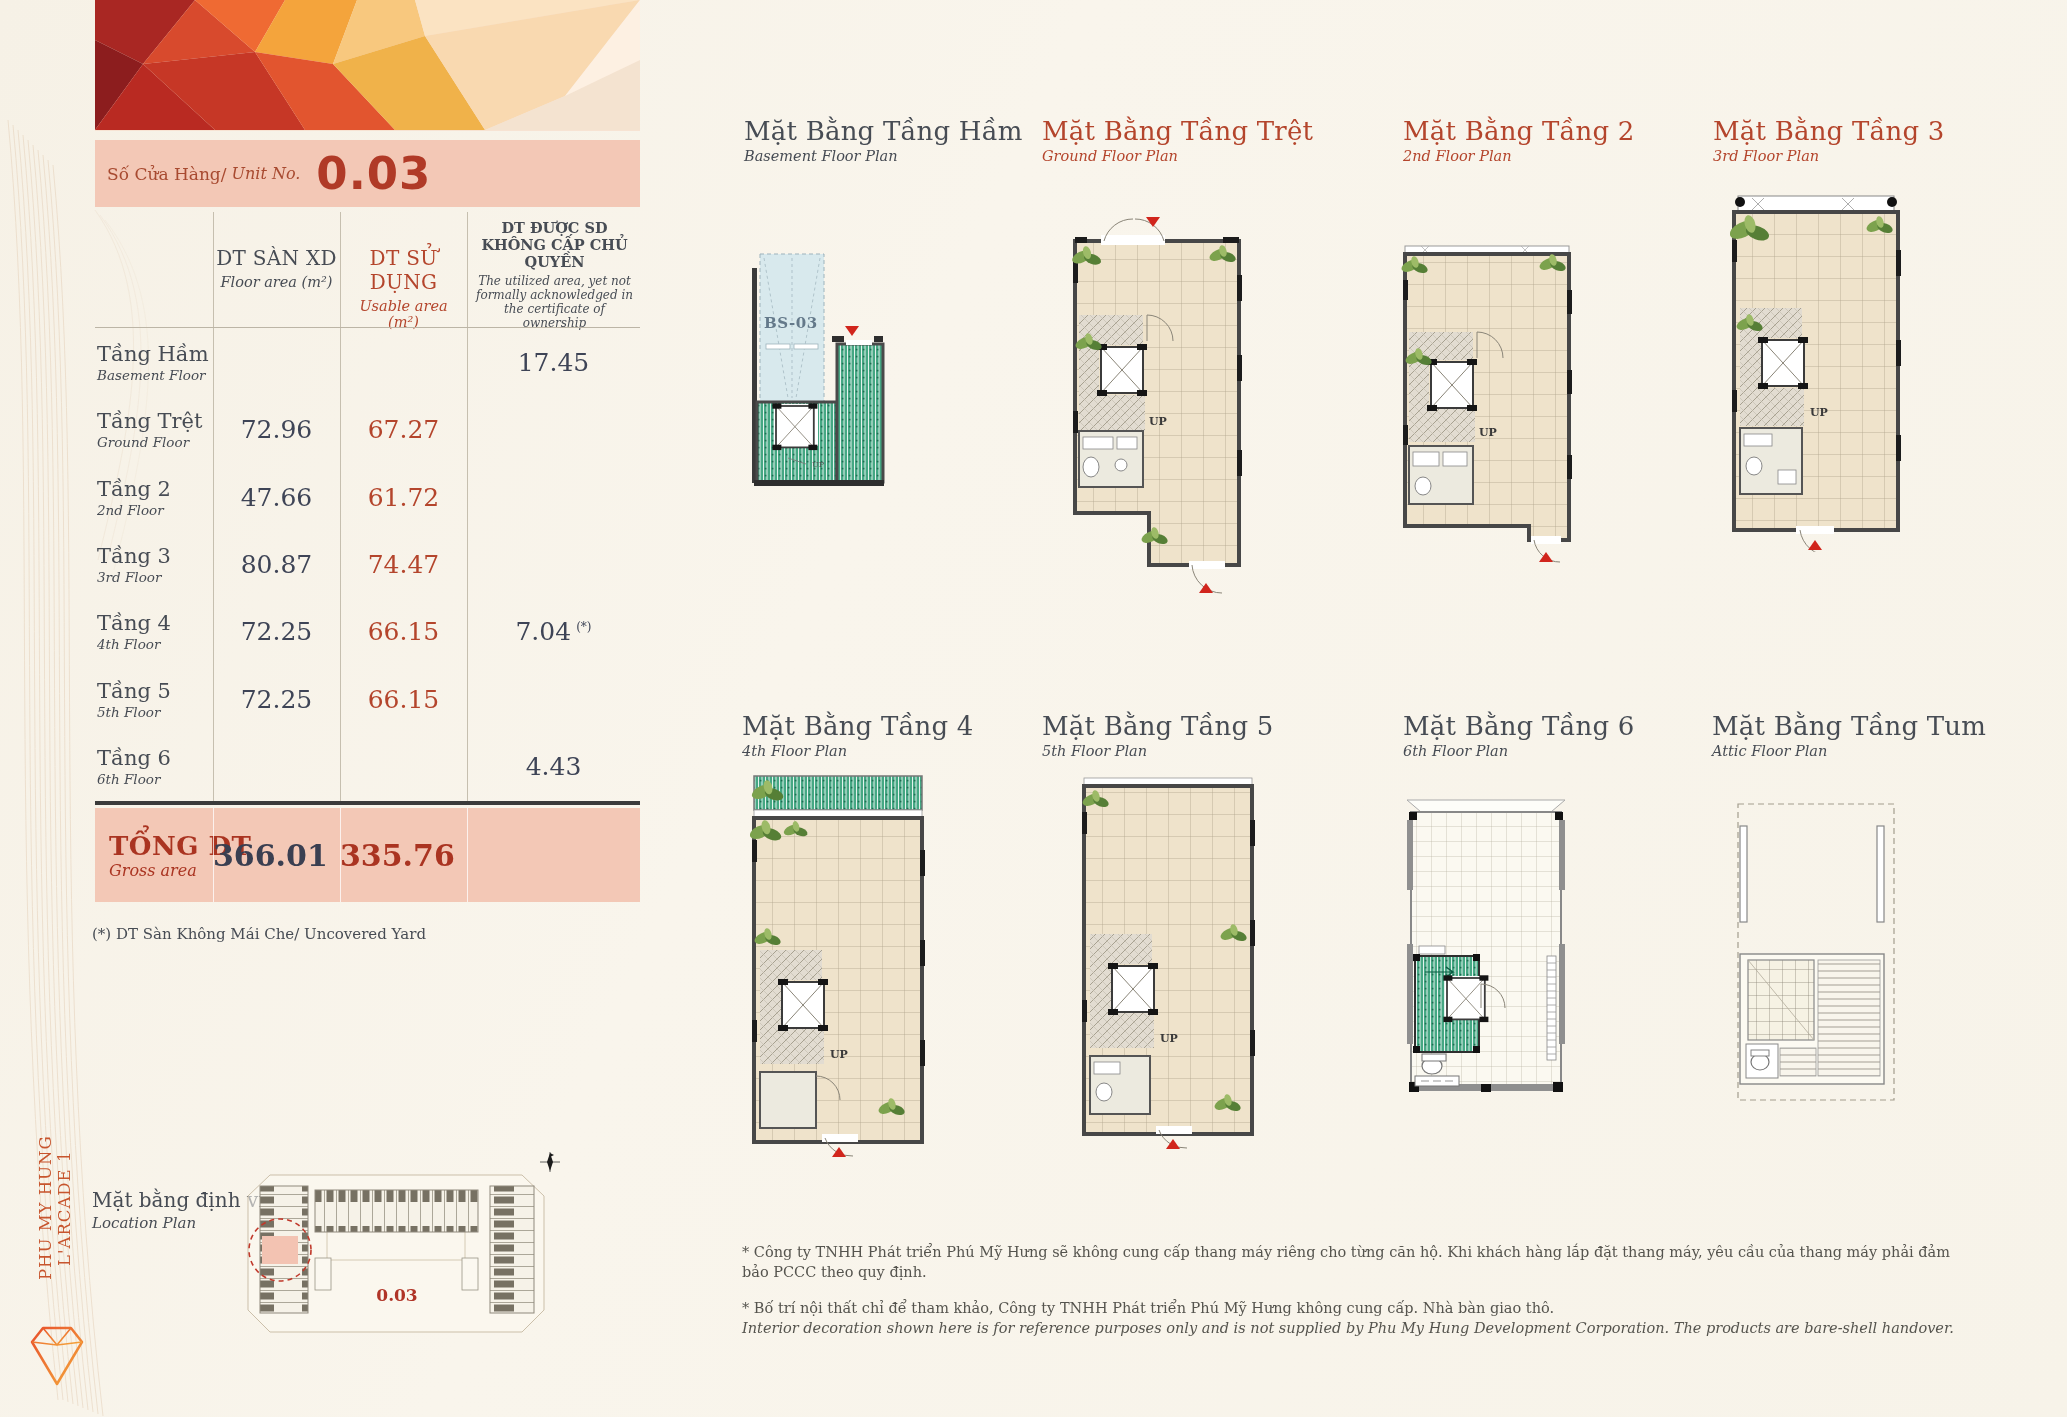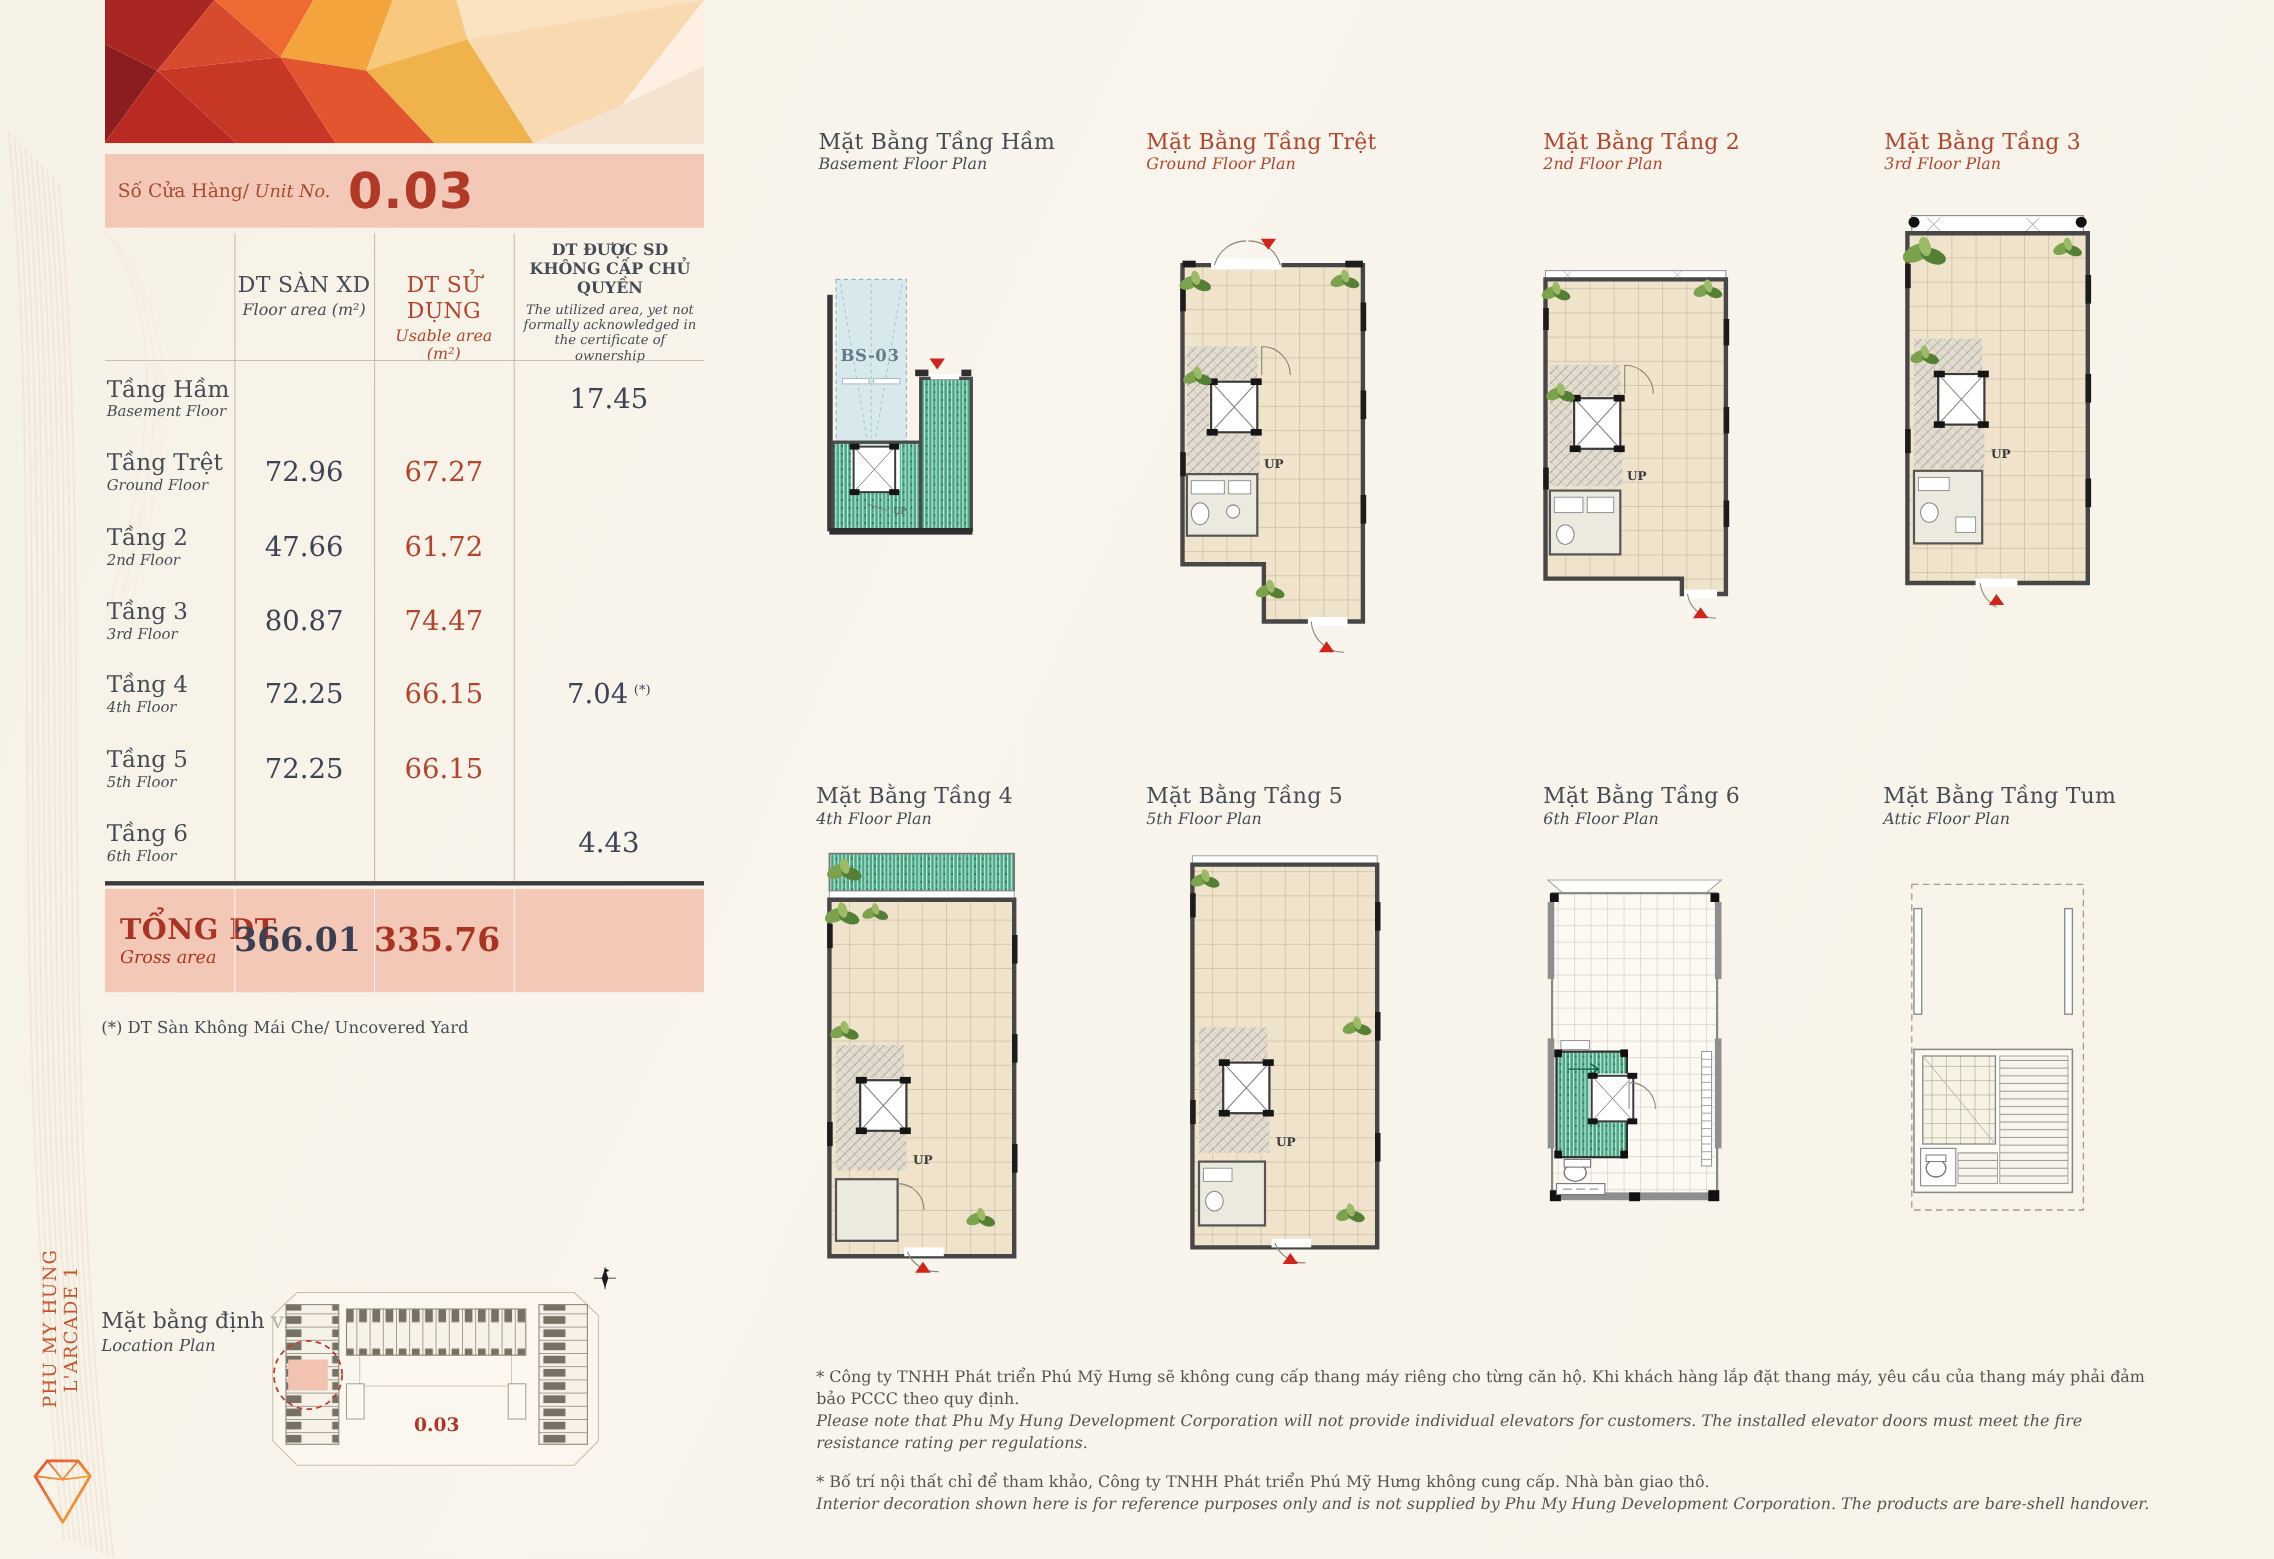--- a/index.html
+++ b/index.html
@@ -55,21 +55,21 @@
   .footnote{position:absolute;left:92px;top:925px;font-size:15px;color:var(--dark)}
   .footnote .it{}
 
   
   .loc-title{position:absolute;left:92px;top:1188px}
   .loc-vn{font-size:20px}
   .loc-en{font-size:15px;font-style:italic;margin-top:2px}
 
   
   .plan-title{position:absolute}
-  .pt-vn{font-size:20px;color:var(--dark);letter-spacing:.2px}
+  .pt-vn{font-size:26px;color:var(--dark);letter-spacing:.2px}
   .pt-en{font-size:14.5px;font-style:italic;margin-top:2px;color:var(--dark)}
   .plan-title.red .pt-vn,.plan-title.red .pt-en{color:var(--accent)}
 
   
   .notes{position:absolute;left:742px;top:1236px;width:1216px;color:var(--note);font-size:14.5px;line-height:20px}
   .notes .hd{padding-bottom:4px;border-bottom:1px solid #c3bcae}
   .notes .it{font-style:italic}
   .notes p{margin-top:6px}
   .notes p.gap{margin-top:16px}
 
@@ -545,18 +545,17 @@
   <path d="M18,160 L84,240" stroke="#b3ac9c" stroke-width="0.8"></path>
   <rect x="88" y="160" width="62" height="116" fill="url(#roofLines)" stroke="#999" stroke-width="0.8"></rect>
   <rect x="16" y="244" width="32" height="34" fill="#fff" stroke="#888" stroke-width="1"></rect>
   <ellipse cx="30" cy="262" rx="9" ry="8" fill="#fff" stroke="#777" stroke-width="1.2"></ellipse>
   <rect x="21" y="250" width="18" height="6" fill="#fff" stroke="#777" stroke-width="0.9"></rect>
   <rect x="50" y="248" width="36" height="28" fill="url(#roofLines)" stroke="#999" stroke-width="0.8"></rect>
 </svg>
 
 <div class="notes">
   <p>* Công ty TNHH Phát triển Phú Mỹ Hưng sẽ không cung cấp thang máy riêng cho từng căn hộ. Khi khách hàng lắp đặt thang máy, yêu cầu của thang máy phải đảm bảo PCCC theo quy định.</p>
-  <p class="it" style="margin-top:0">Please note that Phu My Hung Development Corporation will not provide individual elevators for customers. The installed elevator doors must meet the fire resistance rating per regulations.</p>
   <p class="gap">* Bố trí nội thất chỉ để tham khảo, Công ty TNHH Phát triển Phú Mỹ Hưng không cung cấp. Nhà bàn giao thô.</p>
   <p class="it" style="margin-top:0">Interior decoration shown here is for reference purposes only and is not supplied by Phu My Hung Development Corporation. The products are bare-shell handover.</p>
 </div>
 
 </div>
 
 </body></html>

